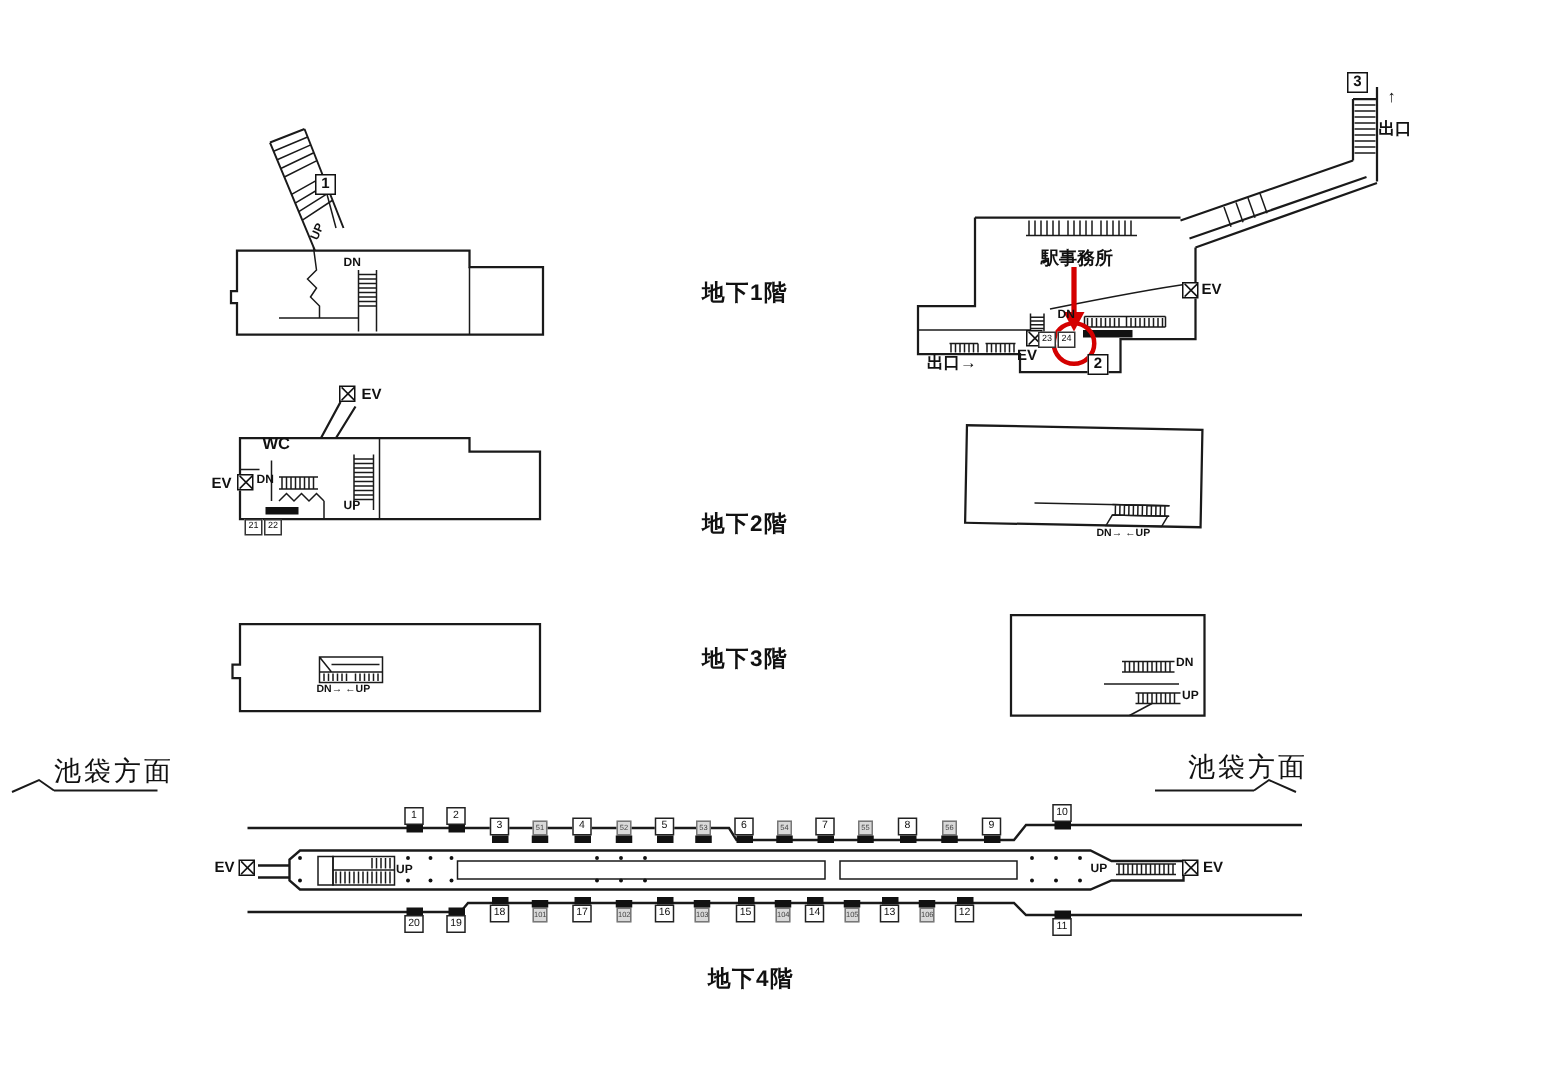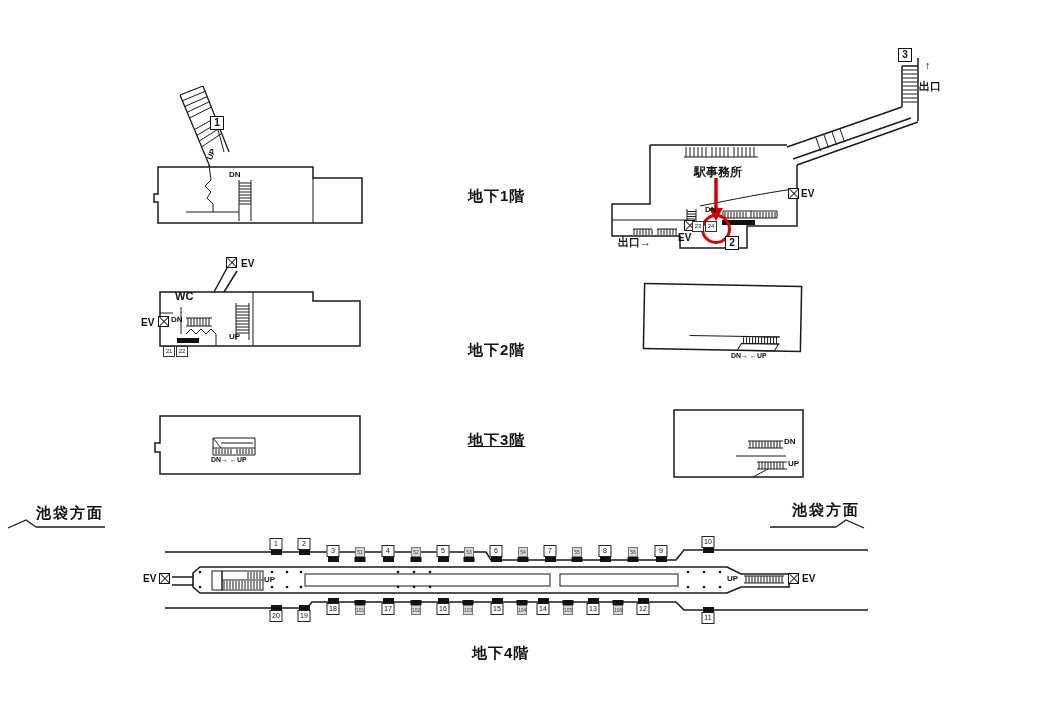--- a/index.html
+++ b/index.html
@@ -1,21 +1,21 @@
 <!DOCTYPE html>
 <html><head>
 <meta charset="utf-8">
 <style>
   html,body{margin:0;padding:0;background:#fff;}
   .stage{position:relative;width:1040px;height:720px;background:#fff;overflow:hidden;
          font-family:"Liberation Sans","DejaVu Sans",sans-serif;color:#111;}
   svg{position:absolute;left:0;top:0;}
   .lbl{position:absolute;white-space:nowrap;color:#111;line-height:1;}
   .floor{font-size:15px;font-weight:bold;letter-spacing:1px;}
-  .dir{font-size:15px;font-weight:bold;letter-spacing:2px;}
+  .dir{font-size:18px;font-weight:normal;letter-spacing:2px;}
   .small{font-size:8px;font-weight:bold;letter-spacing:0;}
   .tiny{font-size:7px;font-weight:bold;}
   .ev{font-size:10px;font-weight:bold;}
   .jp{font-size:11px;font-weight:bold;}
   .office{font-size:12px;font-weight:bold;}
   .rot-up{transform:rotate(-66deg);transform-origin:left top;}
   .evbox{position:absolute;width:11px;height:11px;border:1.3px solid #111;background:#fff;box-sizing:border-box;}
   .evbox::before,.evbox::after{content:"";position:absolute;left:-1px;top:4px;width:12px;height:1px;background:#111;}
   .evbox::before{transform:rotate(45deg);}
   .evbox::after{transform:rotate(-45deg);}
@@ -162,21 +162,21 @@
 
     <g>
       <path class="hl" d="M716,178 V210" fill="none" stroke="#d40000" stroke-width="3.5"></path>
       <polygon class="hlf" points="709,208 723,208 716,221" fill="#d40000"></polygon>
       <circle class="hl" cx="716" cy="229" r="13.5" fill="none" stroke="#d40000" stroke-width="3"></circle>
     </g>
   </svg>
 
   <div class="lbl floor" style="left:468px;top:188px;">地下1階</div>
   <div class="lbl floor" style="left:468px;top:310px;margin-top:32px;">地下2階</div>
-  <div class="lbl floor" style="left:468px;top:432px;text-decoration:underline;">地下3階</div>
+  <div class="lbl floor" style="left:468px;top:432px;">地下3階</div>
   <div class="lbl floor" style="left:472px;top:645px;">地下4階</div>
 
   <div class="lbl dir" style="left:36px;top:505px;">池袋方面</div>
   <div class="lbl dir" style="left:792px;top:502px;">池袋方面</div>
 
   <div class="lbl office" style="left:694px;top:166px;">駅事務所</div>
   <div class="lbl jp" style="left:919px;top:81px;">出口</div>
   <div class="lbl jp" style="left:925px;top:60px;">↑</div>
   <div class="lbl jp" style="left:618px;top:237px;">出口→</div>
   <div class="lbl small" style="left:705px;top:206px;">DN</div>

